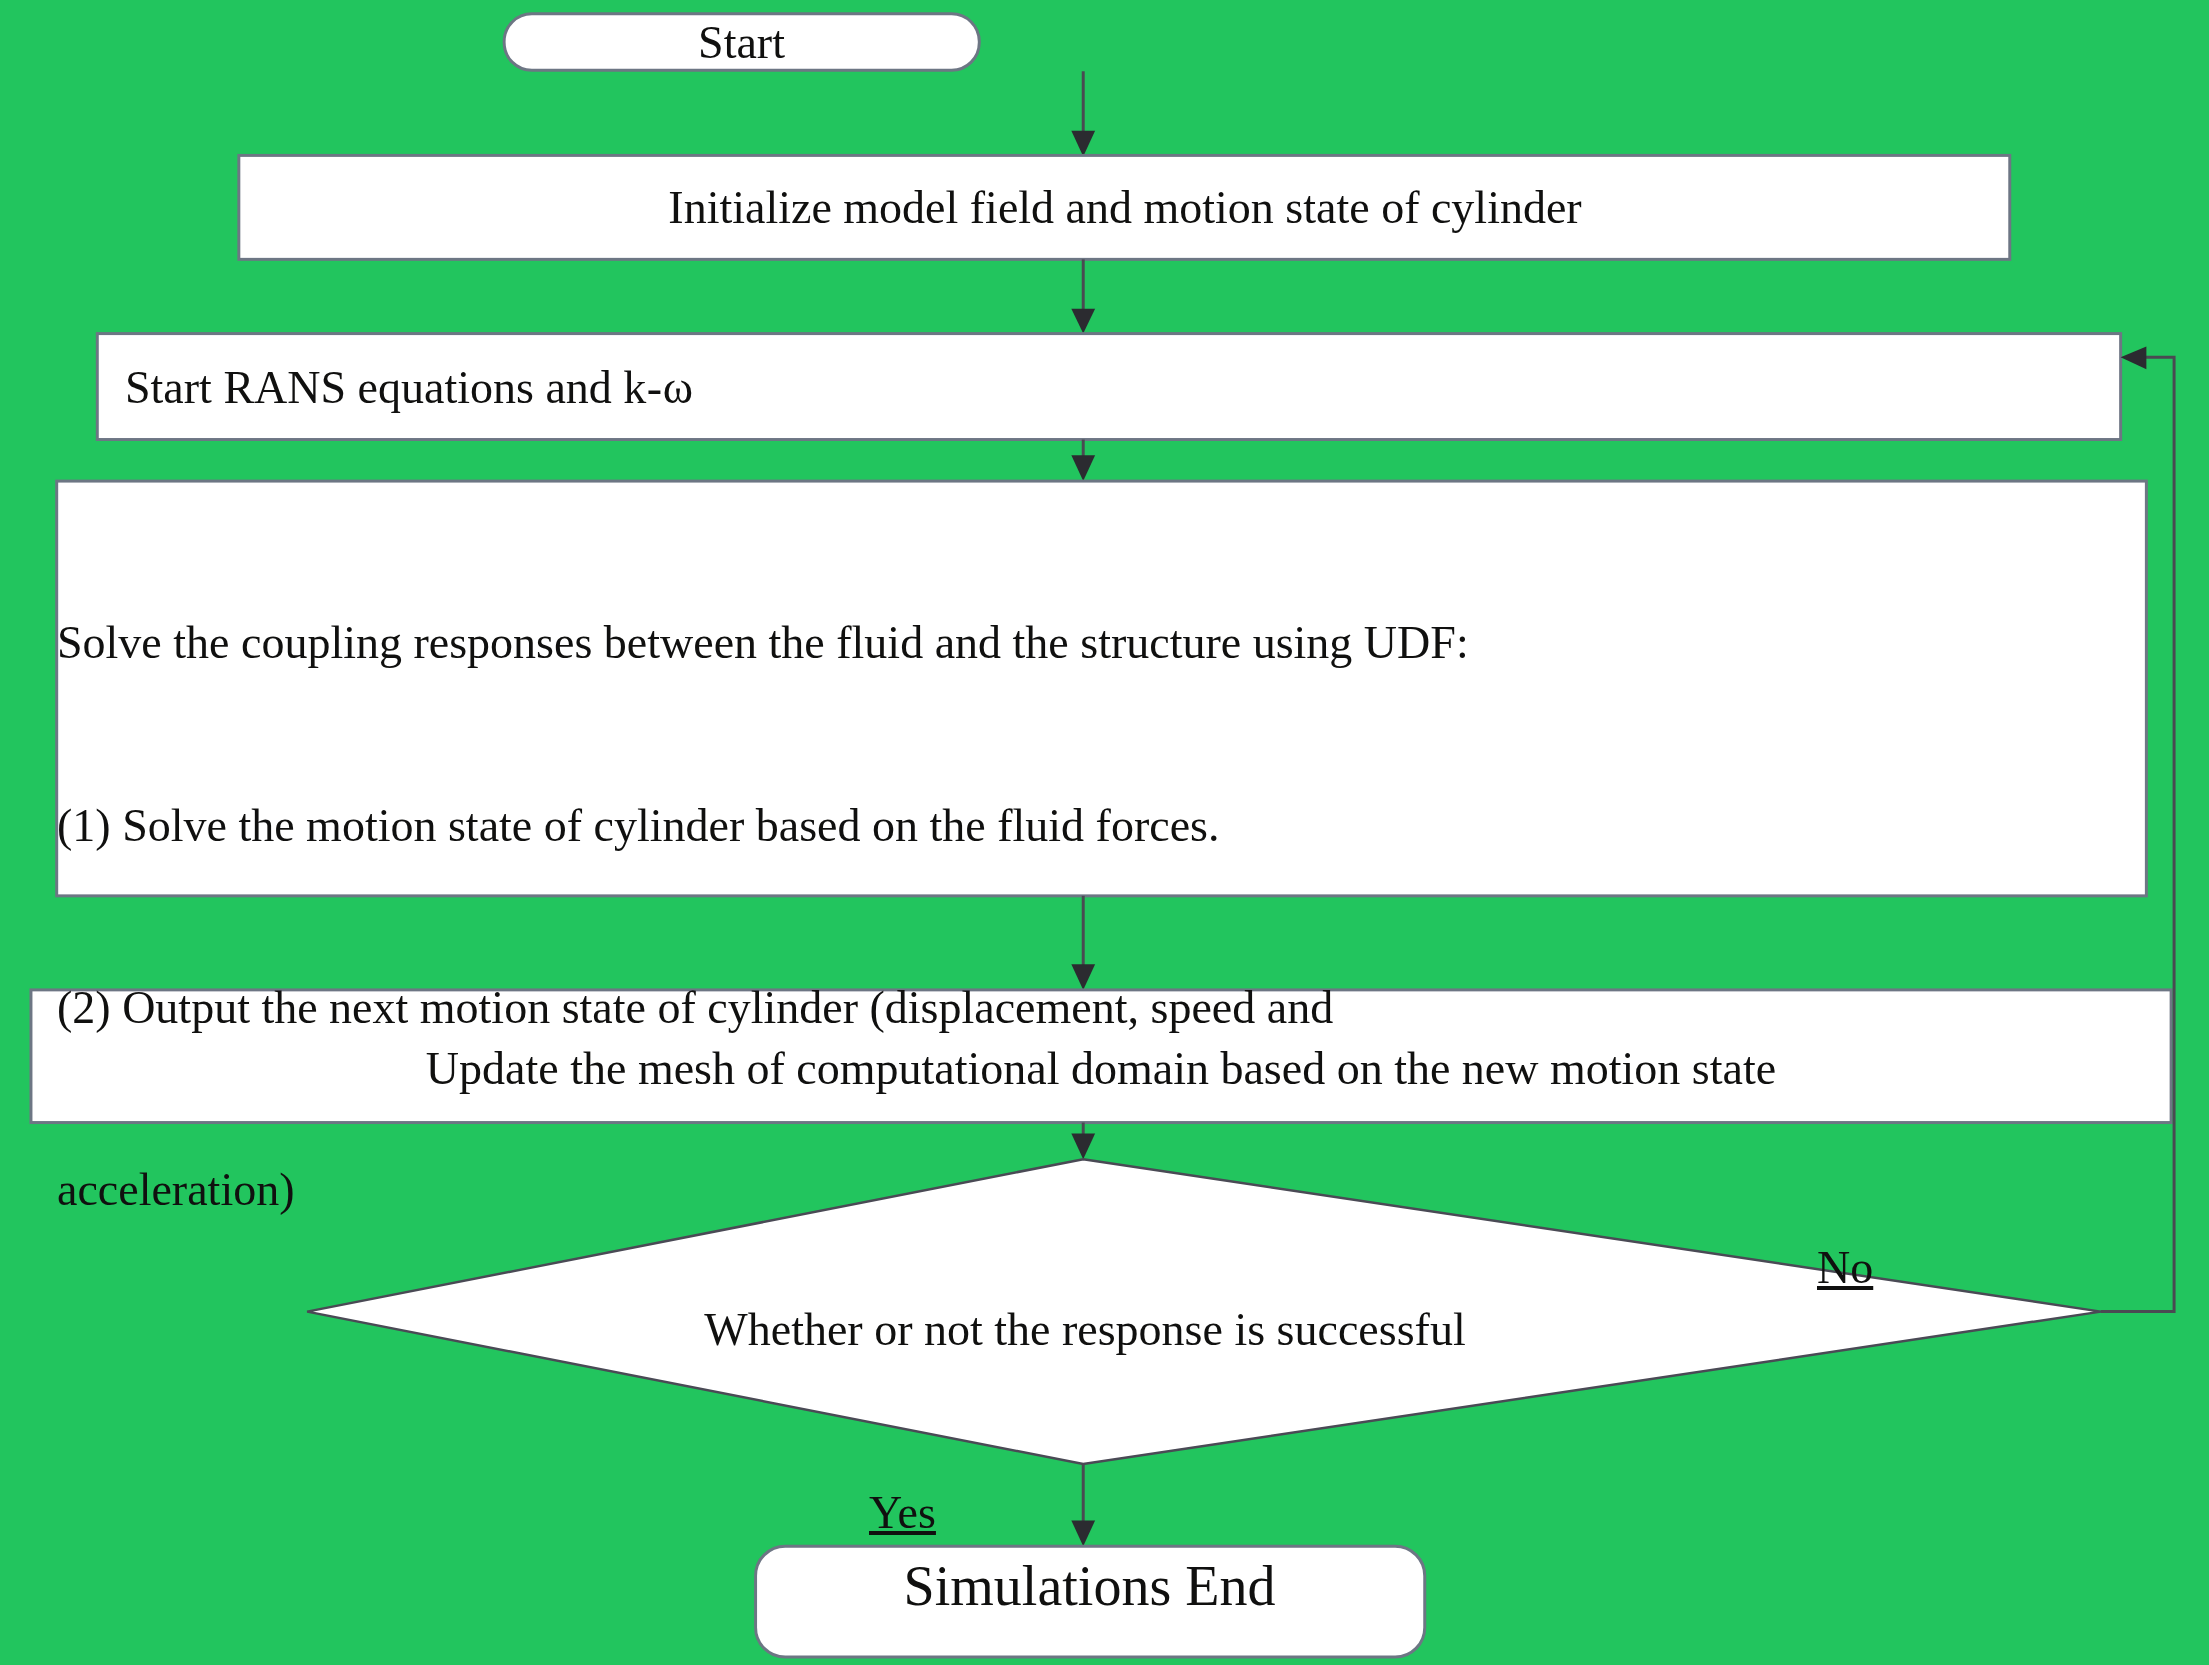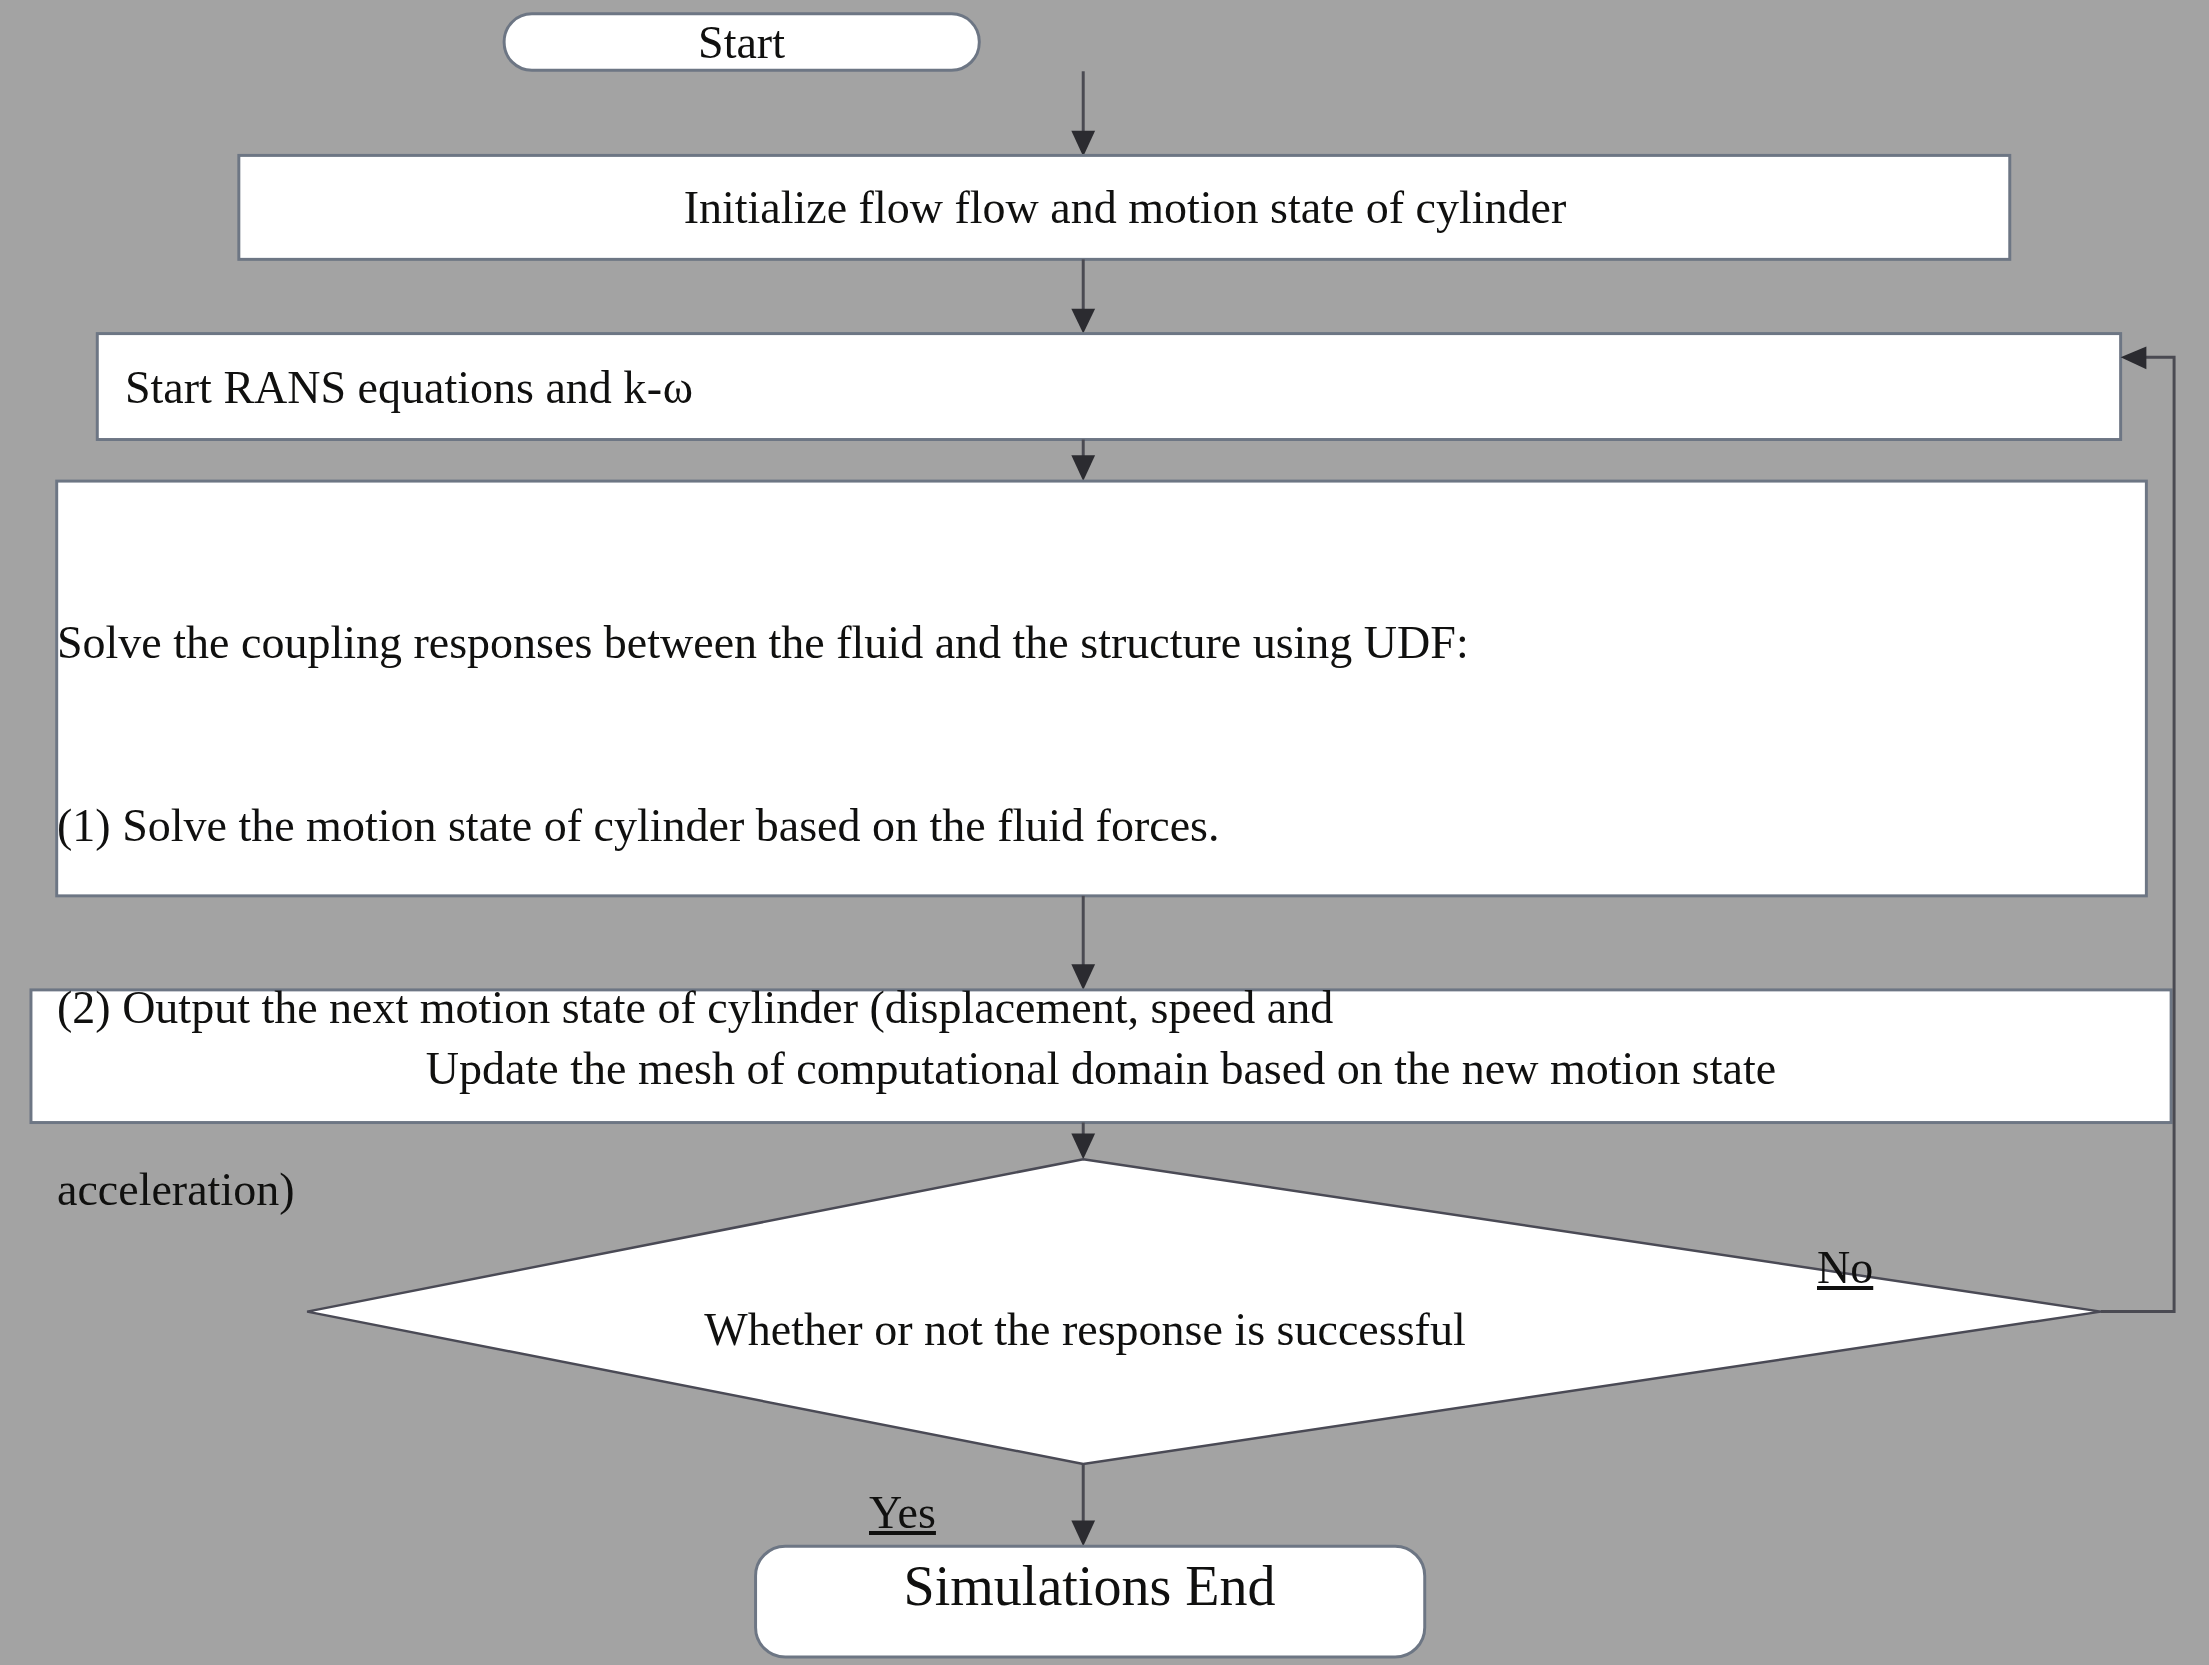--- a/index.html
+++ b/index.html
@@ -11,21 +11,21 @@
     width: 2210px;
     height: 1665px;
     font-family: "Liberation Serif", "DejaVu Serif", serif;
     color: #000000;
     overflow: hidden;
   }
   #flow-root {
     position: relative;
     width: 2210px;
     height: 1665px;
-    background: #a3a3a3;
+    background: #22c55e;
   }
   svg.flow-canvas {
     position: absolute;
     left: 0;
     top: 0;
     width: 2210px;
     height: 1665px;
     display: block;
   }
   .node-shape {
@@ -182,21 +182,21 @@
     <polygon class="connector-head" points="2142,361 2168,350 2168,373"></polygon>
 
     <line class="connector" x1="1094" y1="1479" x2="1094" y2="1543"></line>
     <polygon class="connector-head" points="1094,1562 1082,1536 1106,1536"></polygon>
 
     <rect class="node-shape" x="763" y="1562" width="676" height="112" rx="30" ry="30"></rect>
   </svg>
 
   <div class="node-text t-start text-center">Start</div>
 
-  <div class="node-text t-init text-center">Initialize flow flow and motion state of cylinder</div>
+  <div class="node-text t-init text-center">Initialize model field and motion state of cylinder</div>
 
   <div class="node-text t-rans text-left">
     <span>Start RANS equations and </span><span class="omega-term">k-</span><span class="omega-term">ω</span>
   </div>
 
   <div class="node-text t-udf text-left">
     <div>Solve the coupling responses between the fluid and the structure using UDF:</div>
     <div>(1) Solve the motion state of cylinder based on the fluid forces.</div>
     <div>(2) Output the next motion state of cylinder (displacement, speed and</div>
     <div>acceleration)</div>

